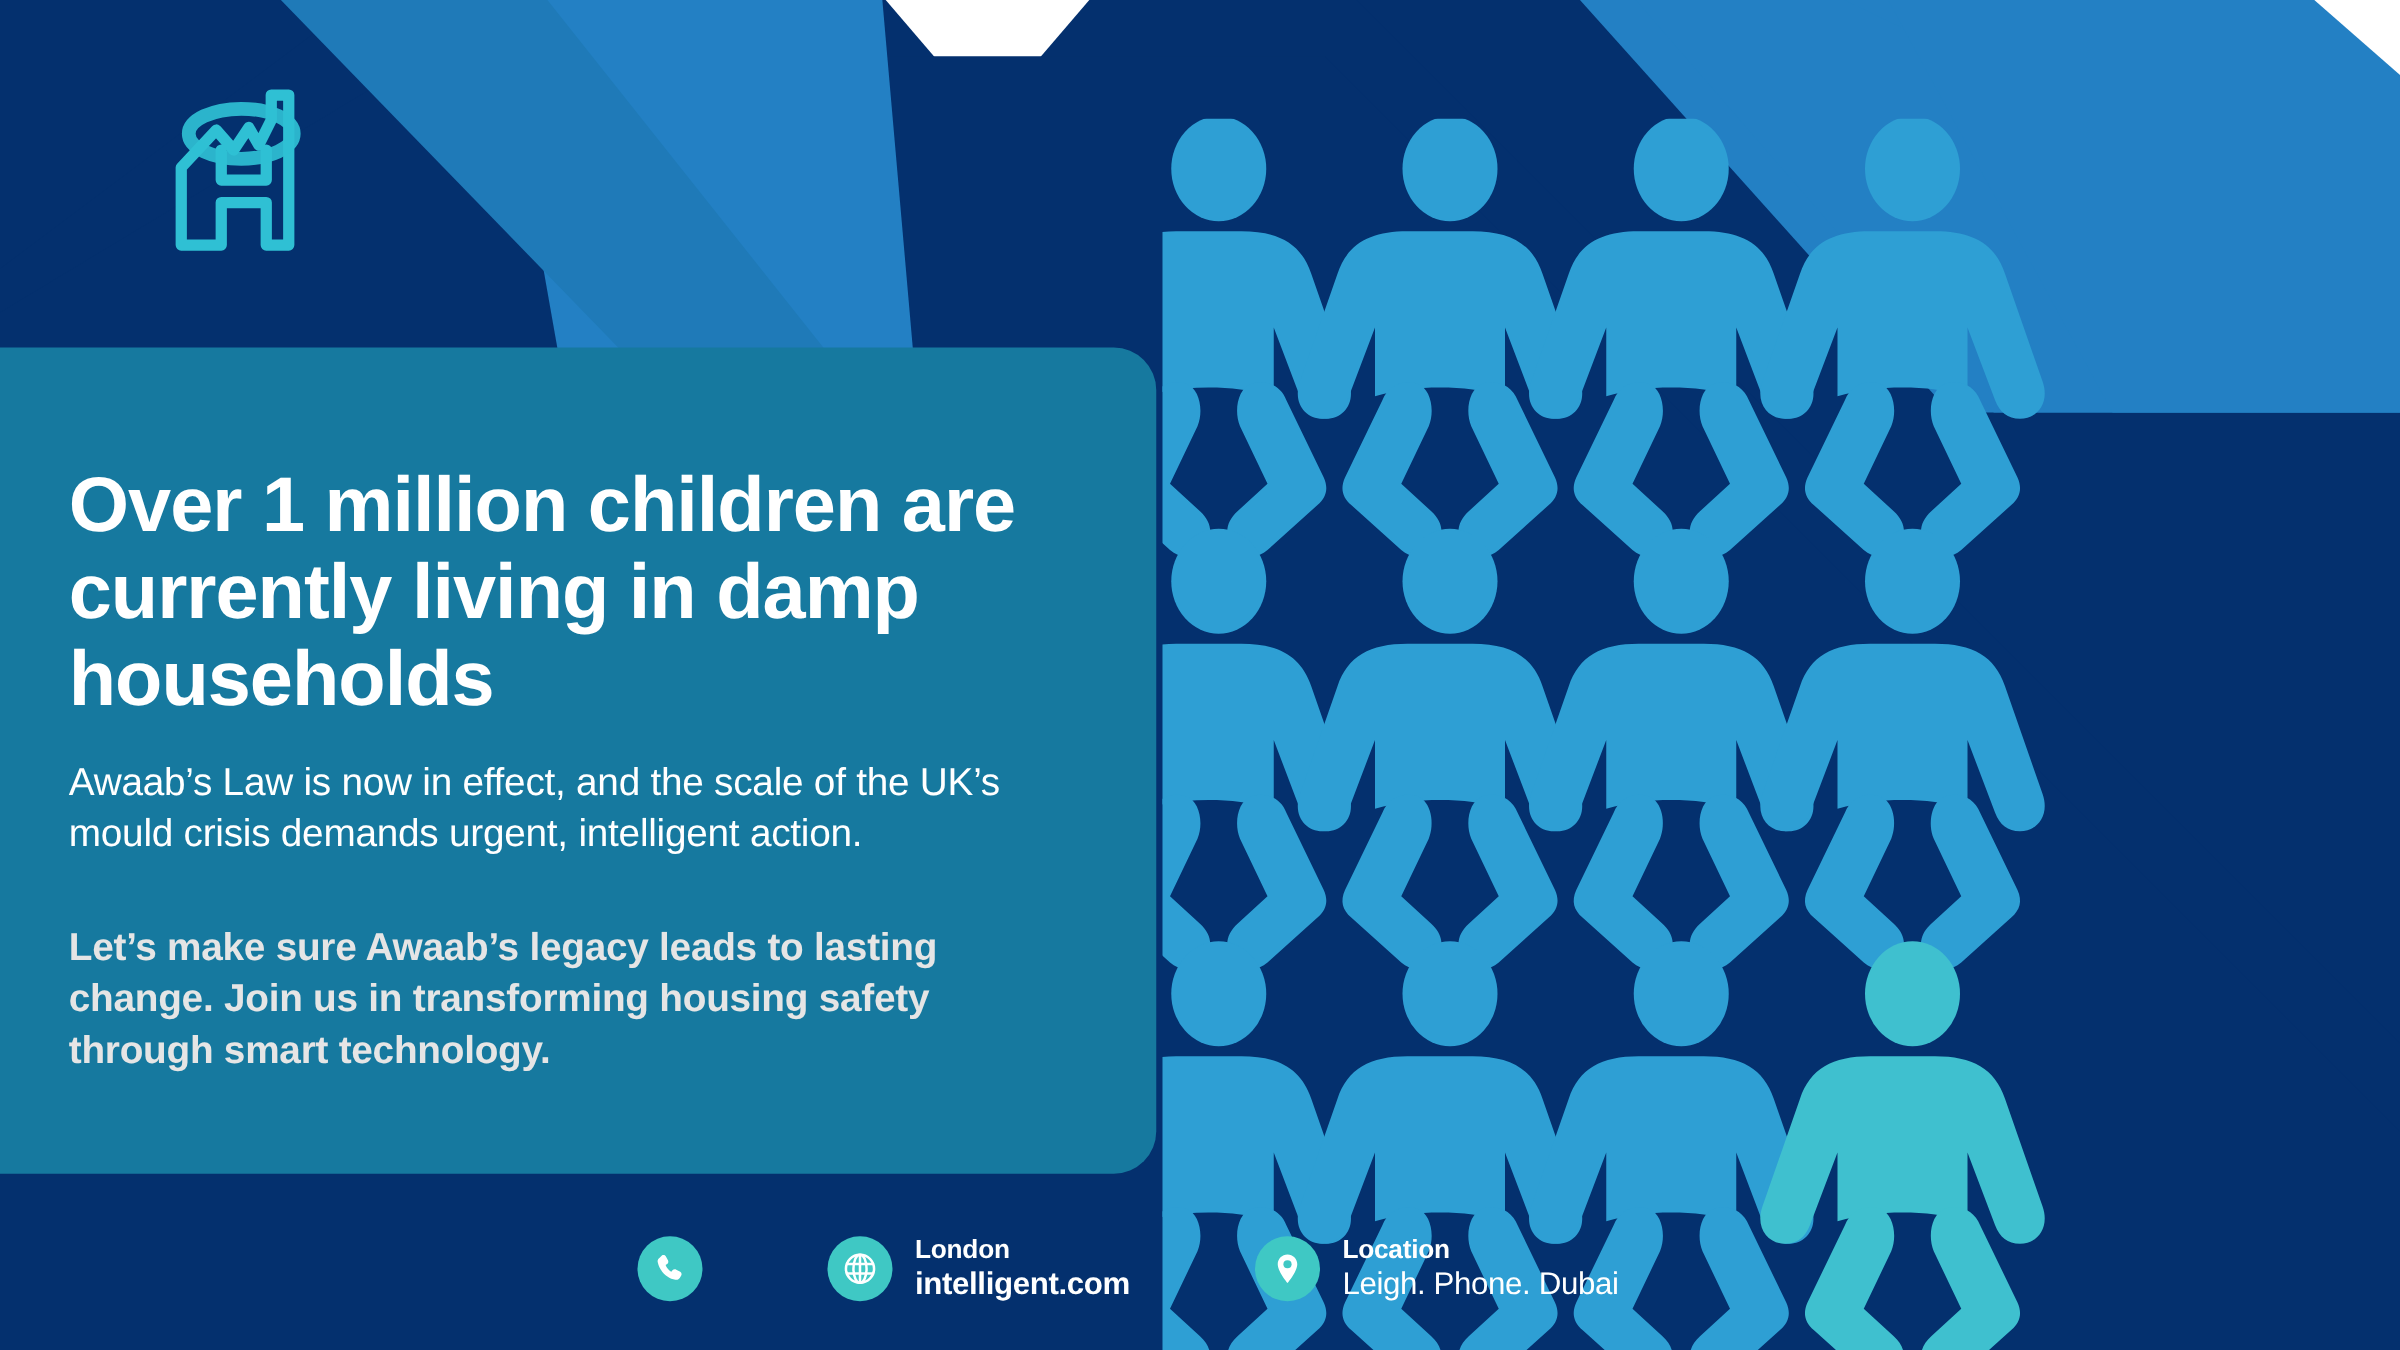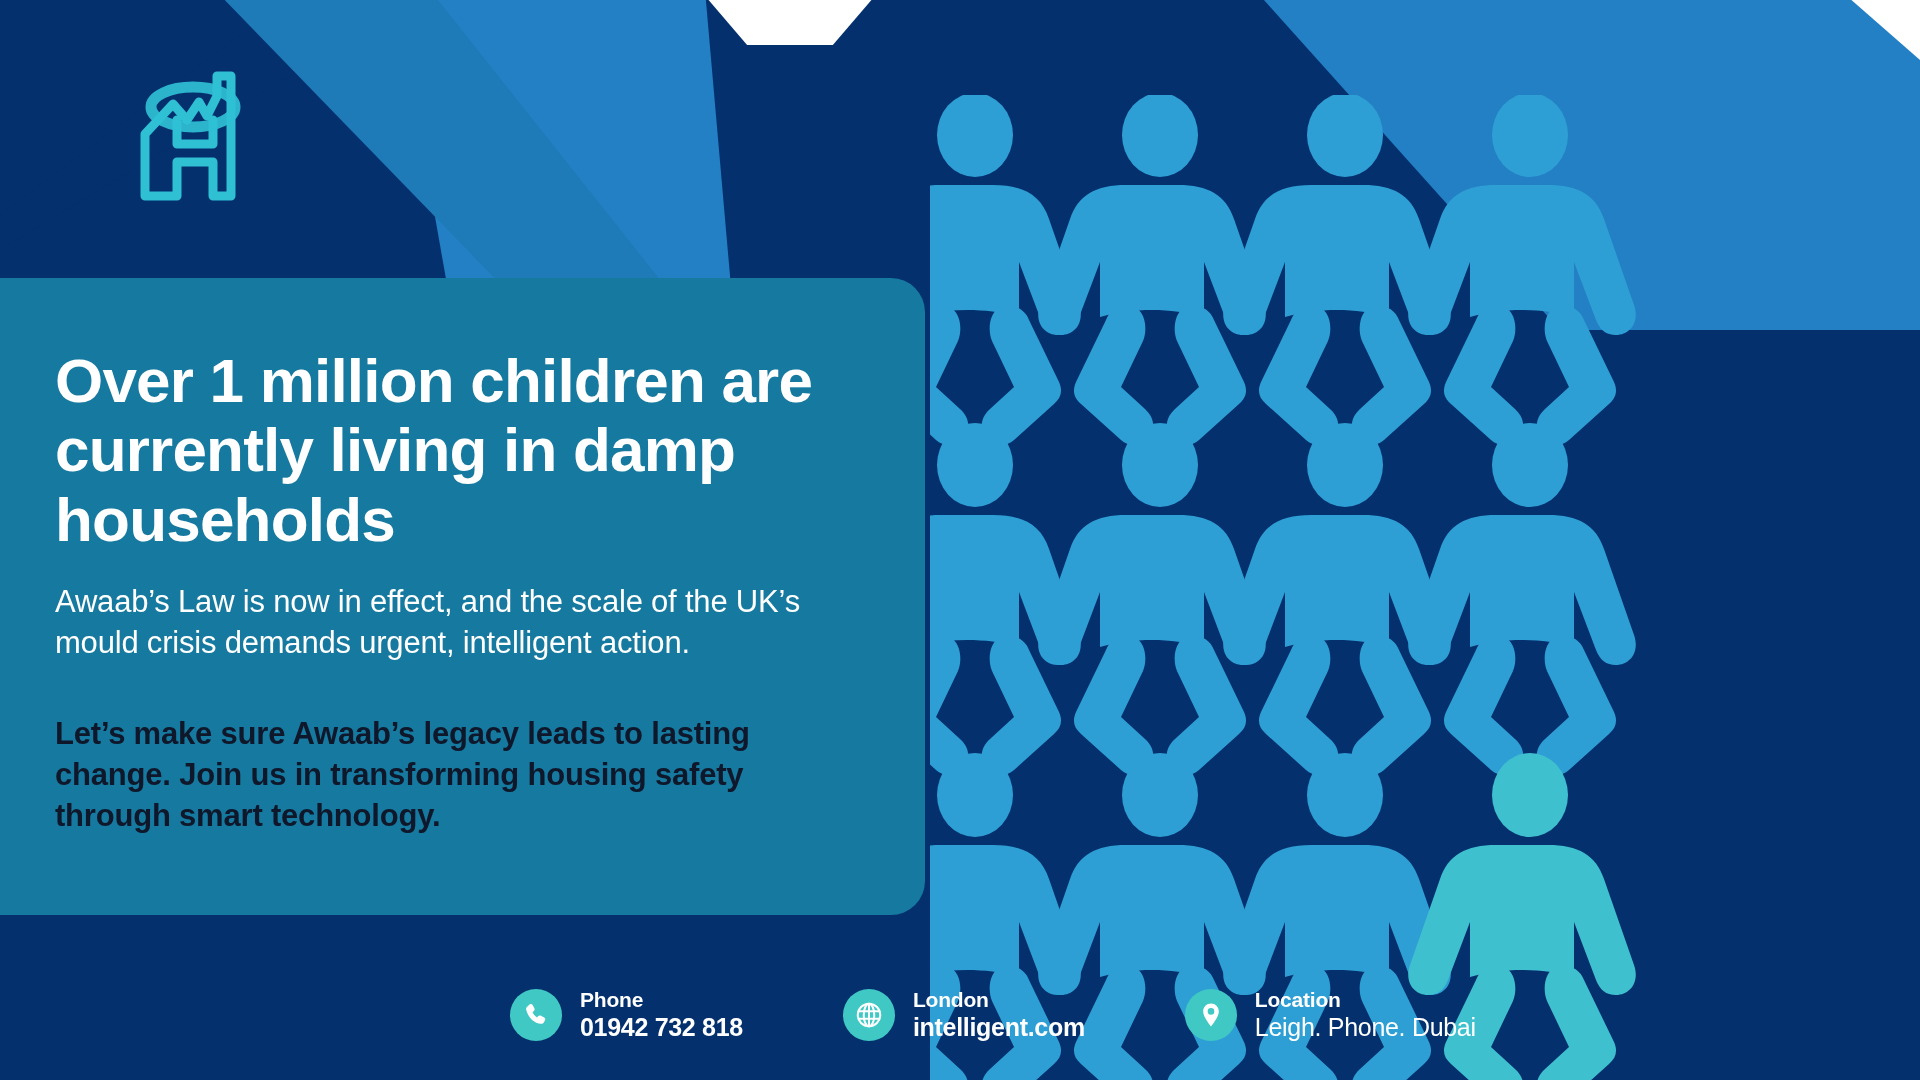--- a/index.html
+++ b/index.html
@@ -45,31 +45,32 @@
     border-bottom-right-radius:34px;
   }
   .card-inner{ width:810px; }
   .headline{
     color:#ffffff;
     font-size:62px;
     line-height:1.12;
     font-weight:bold;
     letter-spacing:-0.8px;
     margin-bottom:28px;
+    margin-top:24px;
   }
   .lede{
     color:#ffffff;
     font-size:31px;
     line-height:1.32;
     font-weight:400;
     letter-spacing:-0.2px;
     margin-bottom:50px;
   }
   .cta{
-    color:#0f172a;
+    color:#e5e5e5;
     font-size:31px;
     line-height:1.32;
     font-weight:bold;
     letter-spacing:-0.2px;
   }
 
   
   .footer{
     position:absolute;
     left:510px; bottom:38px;
@@ -218,24 +219,20 @@
   </div>
 
   <div class="footer">
 
     <div class="contact">
       <span class="ci">
         <svg width="28" height="28" viewBox="0 0 24 24" fill="#ffffff" aria-hidden="true">
           <path d="M6.6 2.8c.9-.5 2 -.2 2.5.7l1.5 2.7c.5.9.2 2-.6 2.6l-1 .7c.6 1.8 2.1 3.6 3.9 4.6l.8-1c.6-.8 1.7-1 2.6-.5l2.7 1.5c.9.5 1.2 1.6.7 2.5l-.9 1.6c-.6 1.1-1.9 1.6-3.1 1.3C10.2 18.9 5 13.8 3.6 7.6c-.3-1.2.2-2.5 1.3-3.1l1.7-1.7z"></path>
         </svg>
       </span>
-      <span class="ctext">
-        <span class="clabel" style="display:block">Phone</span>
-        <span class="cvalue bold" style="display:block">01942 732 818</span>
-      </span>
     </div>
 
     <div class="contact">
       <span class="ci">
         <svg width="30" height="30" viewBox="0 0 24 24" fill="none" stroke="#ffffff" stroke-width="1.6" aria-hidden="true">
           <circle cx="12" cy="12" r="9"></circle>
           <ellipse cx="12" cy="12" rx="4.2" ry="9"></ellipse>
           <line x1="3" y1="9" x2="21" y2="9"></line>
           <line x1="3" y1="15" x2="21" y2="15"></line>
           <line x1="12" y1="3" x2="12" y2="21"></line>

